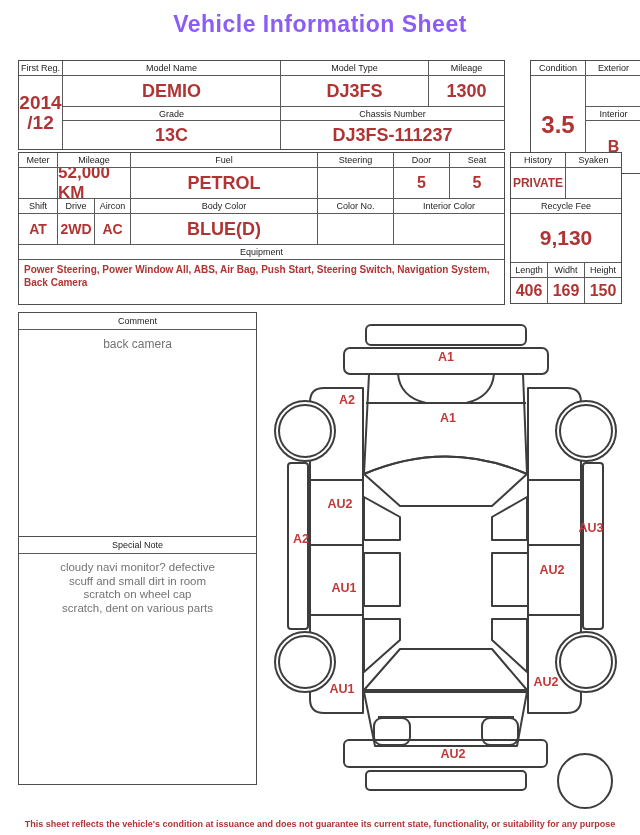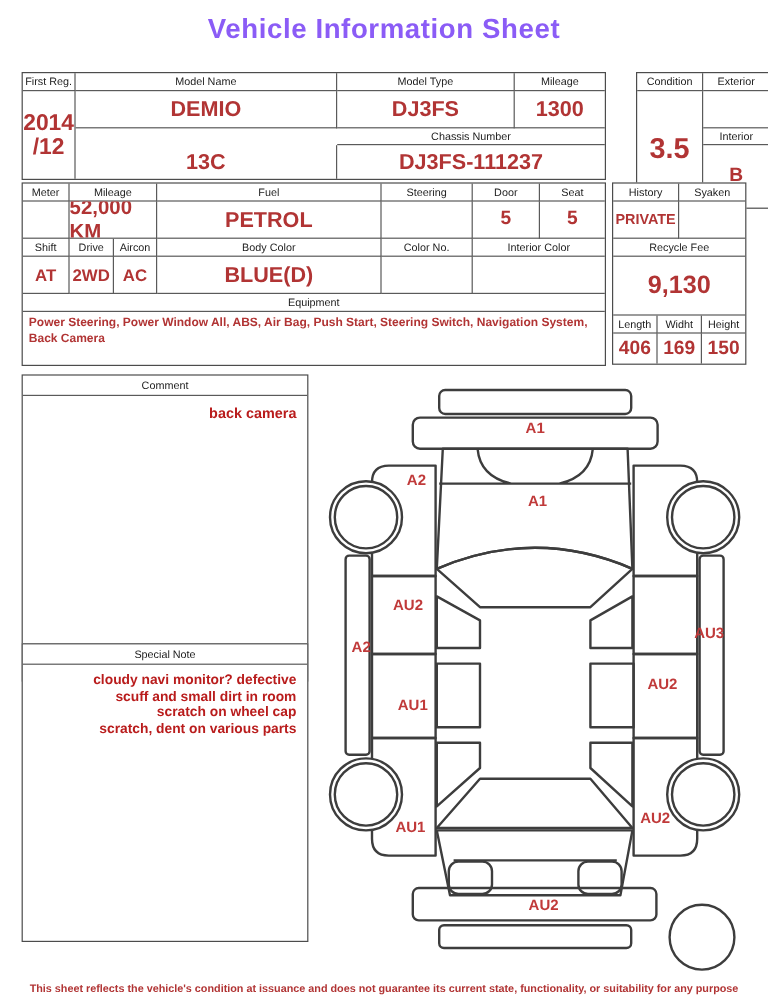--- a/index.html
+++ b/index.html
@@ -35,21 +35,21 @@
        grid-template-columns:18px 19px 18px 19px 18px auto;
        grid-template-rows:15px 31px 15px 49px 15px auto;}
   .freg{flex-direction:column;font-size:19px;line-height:1.02;}
   .mileage{font-size:17px;}
   .equip{align-items:flex-start;justify-content:flex-start;text-align:left;
          font-size:10px;font-weight:bold;line-height:1.3;padding:3px 5px;color:#b13434;}
   .recfee{font-size:21px;}
   
   .box{position:absolute;left:18px;width:239px;border:1.5px solid #4c4c4c;box-sizing:border-box;background:#fff;}
   .box .bhead{height:16px;border-bottom:1px solid #5a5a5a;display:flex;align-items:center;justify-content:center;font-size:9px;}
-  .box .bbody{padding:7px 9px;color:#b91c1c;font-size:12px;font-weight:bold;line-height:1.25;text-align:right;}
+  .box .bbody{padding:7px 9px;color:#737373;font-size:12px;font-weight:normal;line-height:1.25;text-align:center;}
   .comment-box{top:312px;height:256px;}
   .special-box{top:536px;height:249px;}
   .special-box .bbody{font-size:11.5px;line-height:1.18;}
   
   .diagram{position:absolute;left:256px;top:310px;width:384px;height:512px;}
   .dlabel{fill:#c03a3a;font-size:12.5px;font-weight:600;font-family:"Liberation Sans","DejaVu Sans",sans-serif;}
   
   .footer{position:absolute;left:0;top:819px;width:100%;text-align:center;
           color:#b13434;font-size:9px;font-weight:bold;}
 </style>
@@ -61,20 +61,21 @@
   <div class="title">Vehicle Information Sheet</div>
 
   <div class="tbl t1l">
     <div class="c h br bb" style="grid-area:1/1/2/2">First Reg.</div>
     <div class="c v br freg" style="grid-area:2/1/5/2">
       <div>2014</div>
       <div>/12</div>
     </div>
     <div class="c h br bb" style="grid-area:1/2/2/3">Model Name</div>
     <div class="c v br bb big" style="grid-area:2/2/3/3">DEMIO</div>
+    <div class="c h br bb" style="grid-area:3/2/4/3">Grade</div>
     <div class="c v br big" style="grid-area:4/2/5/3">13C</div>
     <div class="c h br bb" style="grid-area:1/3/2/4">Model Type</div>
     <div class="c v br bb big" style="grid-area:2/3/3/4">DJ3FS</div>
     <div class="c h bb" style="grid-area:1/4/2/5">Mileage</div>
     <div class="c v bb big" style="grid-area:2/4/3/5">1300</div>
     <div class="c h bb" style="grid-area:3/3/4/5">Chassis Number</div>
     <div class="c v big" style="grid-area:4/3/5/5">DJ3FS-111237</div>
   </div>
 
   <div class="tbl t1r">

